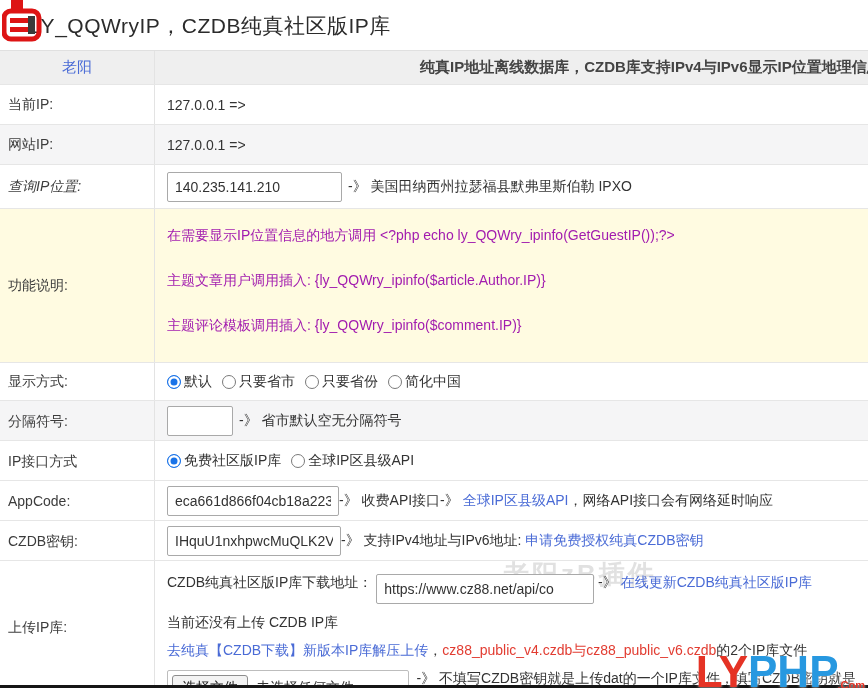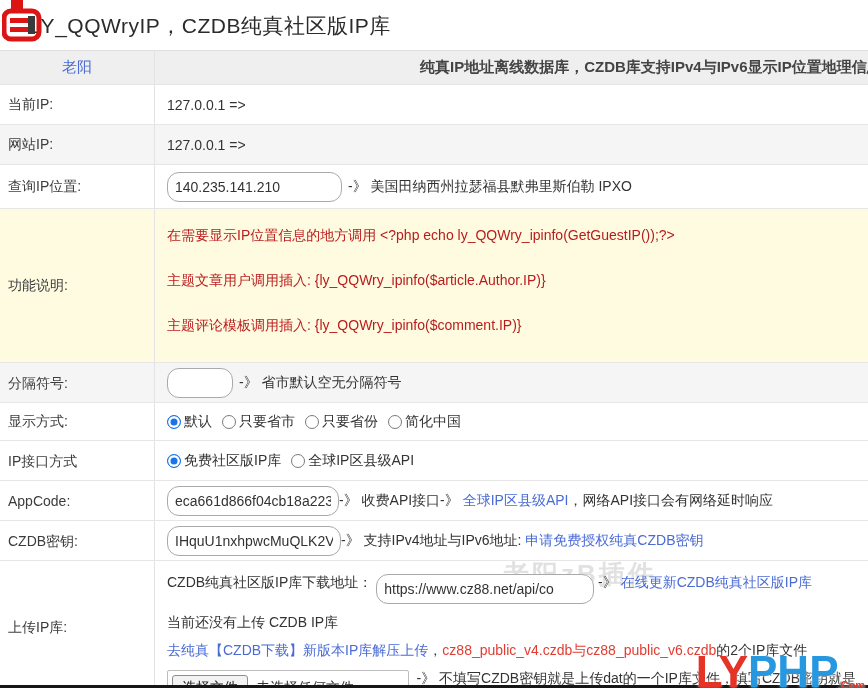--- a/index.html
+++ b/index.html
@@ -20,40 +20,40 @@
   .row.yellow { background:#fffbe1; }
   .cell-l { width:155px; flex:0 0 155px; border-right:1px solid #e3e3e3;
             padding:11px 8px; font-size:14px; color:#3c3c3c; }
   .cell-r { flex:1; padding:9px 12px; font-size:14px; overflow:hidden; position:relative; }
   .vmid { display:flex; align-items:center; }
 
   .row.hd .cell-l { text-align:center; color:#4a6bd6; font-size:15px; padding:7px 8px;}
   .row.hd .cell-r { padding:7px 0 7px 265px; font-weight:bold; color:#444;
                     white-space:nowrap; font-size:15px;}
 
-  input.txt { height:30px; border:1px solid #a9a9a9; border-radius:12px; padding:2px 7px;
+  input.txt { height:30px; border:1px solid #a9a9a9; border-radius:2px; padding:2px 7px;
               font-size:14px; color:#333; font-family:inherit; background:#fff; }
   .w-query { width:175px; }
   .w-sep   { width:66px; height:28px;}
   .w-app   { width:172px; }
   .w-key   { width:174px; }
   .w-url   { width:218px; height:27px; font-size:13.5px;}
 
   a.lnk { color:#4a6bd6; text-decoration:none; cursor:pointer; }
   .red { color:#e23c31; }
 
   
   .ropt { display:inline-flex; align-items:center; margin-right:10px; cursor:pointer; }
   .rdot { width:14px; height:14px; border-radius:50%; border:1px solid #7a7a7a;
           background:#fff; display:inline-block; margin-right:3px; }
   .rdot.sel { border:1px solid #1a73e8; background:#1a73e8;
               box-shadow: inset 0 0 0 2.5px #fff; }
 
   
-  .feat p { margin:9px 0 27px 0; color:#b91c1c; }
+  .feat p { margin:9px 0 27px 0; color:#a21caf; }
   .feat p:last-child { margin-bottom:8px; }
 
   
   .up-line { margin:4px 0 10px 0; display:flex; align-items:flex-start; flex-wrap:nowrap;
              white-space:nowrap; position:relative; z-index:2;}
   .filebox { display:inline-flex; align-items:center; border:1px solid #bdbdbd;
              border-radius:2px; padding:4px; width:272px; background:#fff; }
   .filebtn { border:1px solid #8d8d8d; border-radius:3px; background:#f3f3f3;
              font-size:14px; padding:3px 9px; color:#222; cursor:pointer;
              font-family:inherit; }
@@ -99,64 +99,64 @@
       <div class="cell-l">当前IP:</div>
       <div class="cell-r vmid">127.0.0.1 =&gt;</div>
     </div>
 
     <div class="row gray" style="height:40px;">
       <div class="cell-l">网站IP:</div>
       <div class="cell-r vmid">127.0.0.1 =&gt;</div>
     </div>
 
     <div class="row" style="height:44px;">
-      <div class="cell-l" style="padding-top:13px;">查询IP位置:</div>
+      <div class="cell-l" style="padding-top:13px;font-style:italic;">查询IP位置:</div>
       <div class="cell-r vmid">
         <input class="txt w-query" value="140.235.141.210" style="">
         <span style="margin-left:6px;">-》 美国田纳西州拉瑟福县默弗里斯伯勒 IPXO</span>
       </div>
     </div>
 
     <div class="row yellow" style="height:154px;">
       <div class="cell-l" style="padding-top:68px;">功能说明:</div>
       <div class="cell-r feat">
         <p>在需要显示IP位置信息的地方调用 &lt;?php echo ly_QQWry_ipinfo(GetGuestIP());?&gt;</p>
         <p>主题文章用户调用插入: {ly_QQWry_ipinfo($article.Author.IP)}</p>
         <p>主题评论模板调用插入: {ly_QQWry_ipinfo($comment.IP)}</p>
 
       </div>
     </div>
 
+    <div class="row" style="height:38px;">
+      <div class="cell-l" style="padding-top:10px;">显示方式:</div>
+      <div class="cell-r vmid">
+        <span class="ropt">
+          <span class="rdot sel"></span>
+          <span>默认</span>
+        </span>
+        <span class="ropt">
+          <span class="rdot"></span>
+          <span>只要省市</span>
+        </span>
+        <span class="ropt">
+          <span class="rdot"></span>
+          <span>只要省份</span>
+        </span>
+        <span class="ropt">
+          <span class="rdot"></span>
+          <span>简化中国</span>
+        </span>
+      </div>
+    </div>
+
     <div class="row gray" style="height:40px;">
       <div class="cell-l" style="padding-top:12px;">分隔符号:</div>
       <div class="cell-r vmid">
         <input class="txt w-sep" value="" style="">
         <span style="margin-left:6px;">-》 省市默认空无分隔符号</span>
-      </div>
-    </div>
-
-    <div class="row" style="height:38px;">
-      <div class="cell-l" style="padding-top:10px;">显示方式:</div>
-      <div class="cell-r vmid">
-        <span class="ropt">
-          <span class="rdot sel"></span>
-          <span>默认</span>
-        </span>
-        <span class="ropt">
-          <span class="rdot"></span>
-          <span>只要省市</span>
-        </span>
-        <span class="ropt">
-          <span class="rdot"></span>
-          <span>只要省份</span>
-        </span>
-        <span class="ropt">
-          <span class="rdot"></span>
-          <span>简化中国</span>
-        </span>
       </div>
     </div>
 
     <div class="row" style="height:40px;">
       <div class="cell-l" style="padding-top:12px;">IP接口方式</div>
       <div class="cell-r vmid">
         <span class="ropt">
           <span class="rdot sel"></span>
           <span>免费社区版IP库</span>
         </span>

